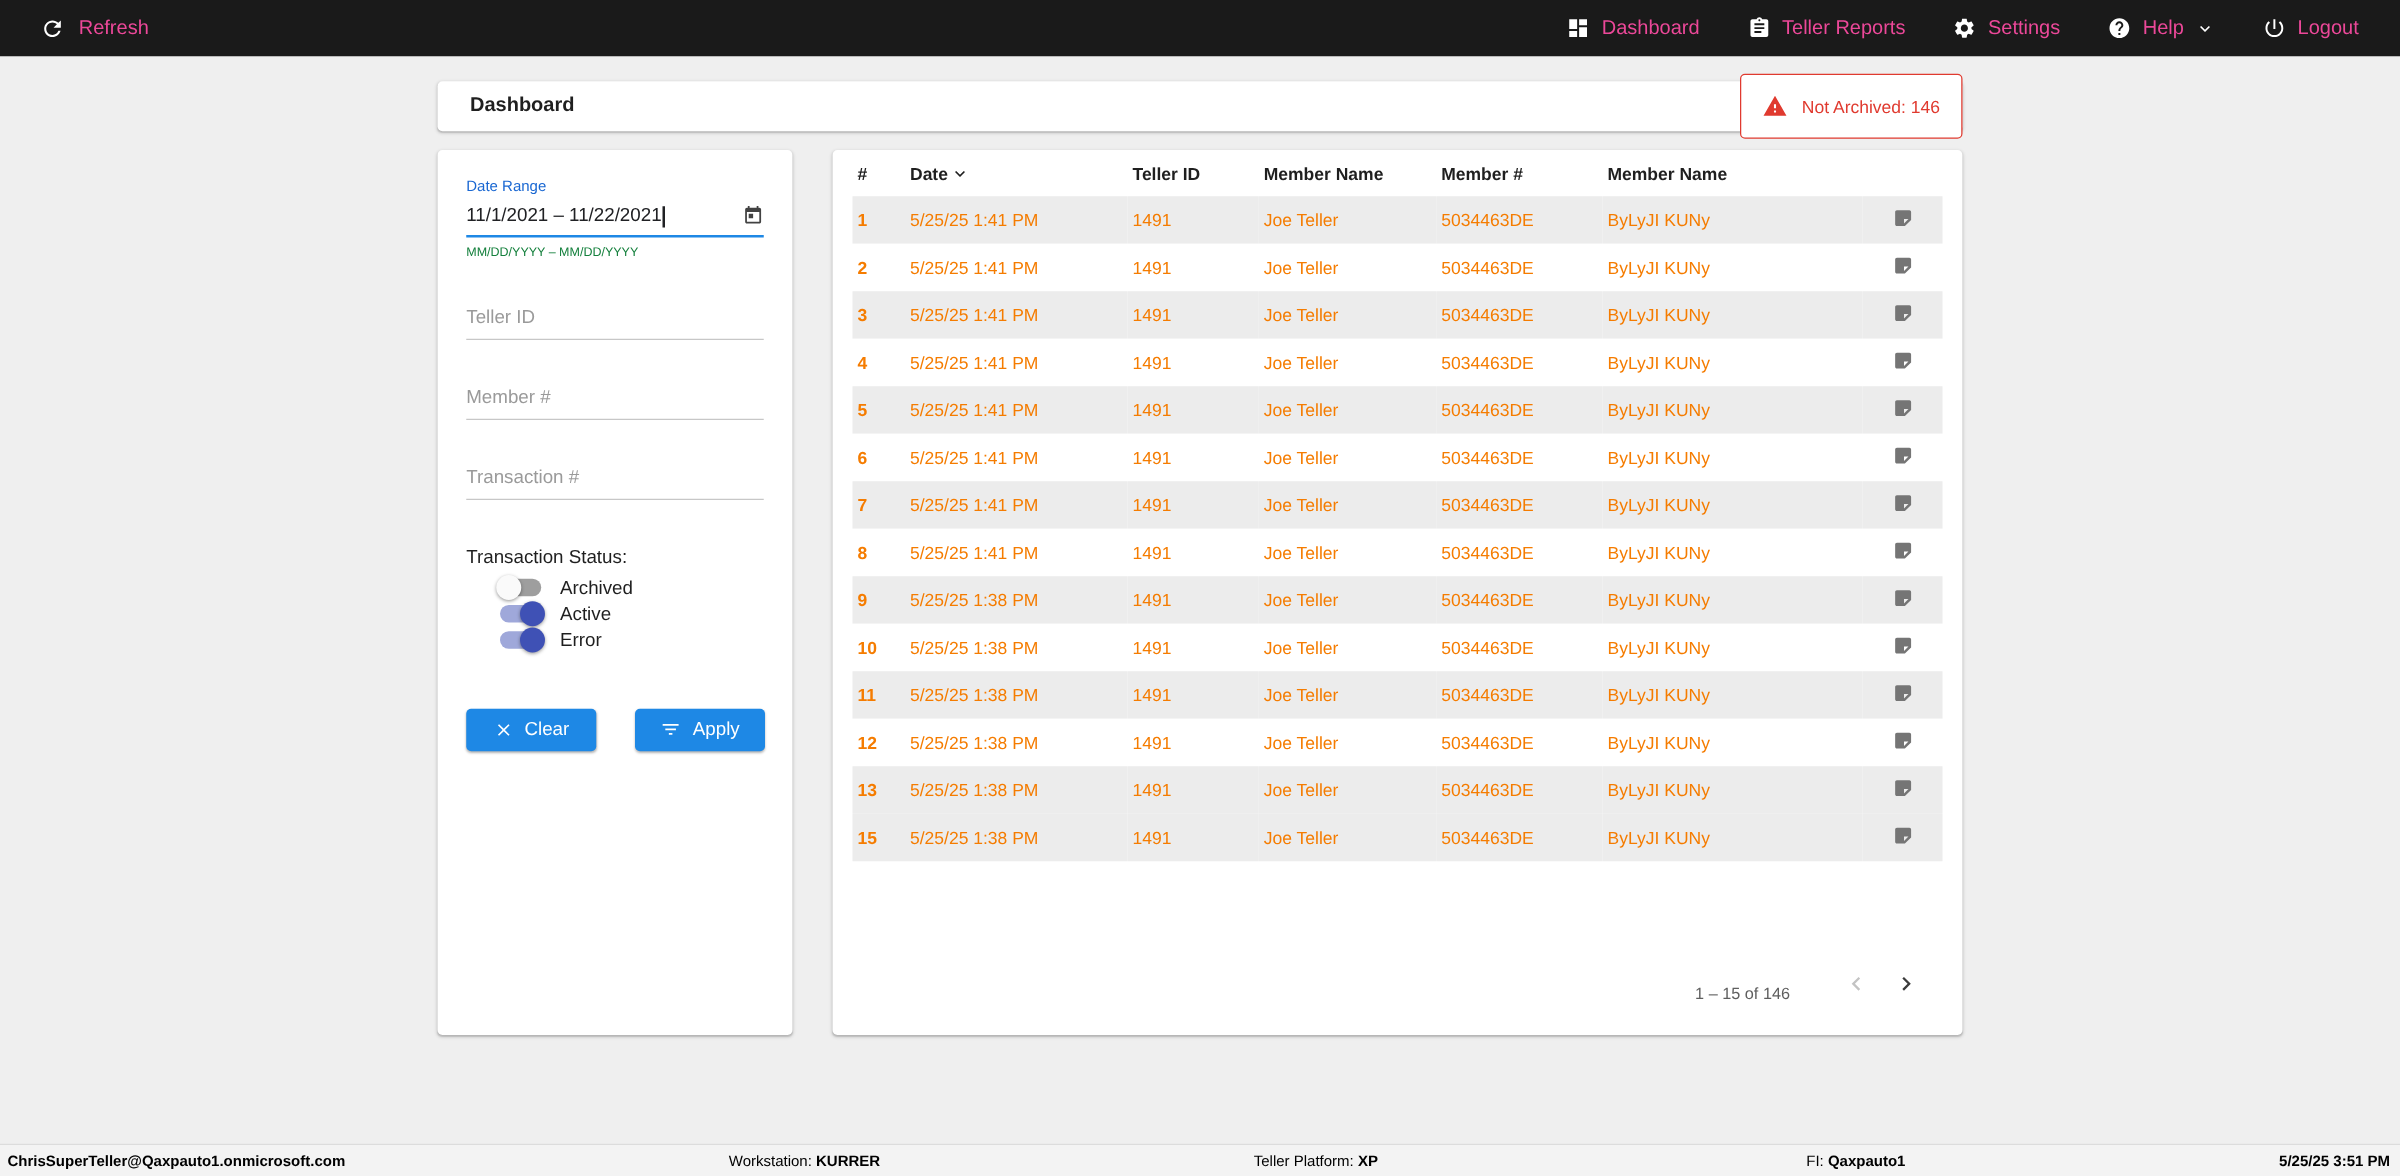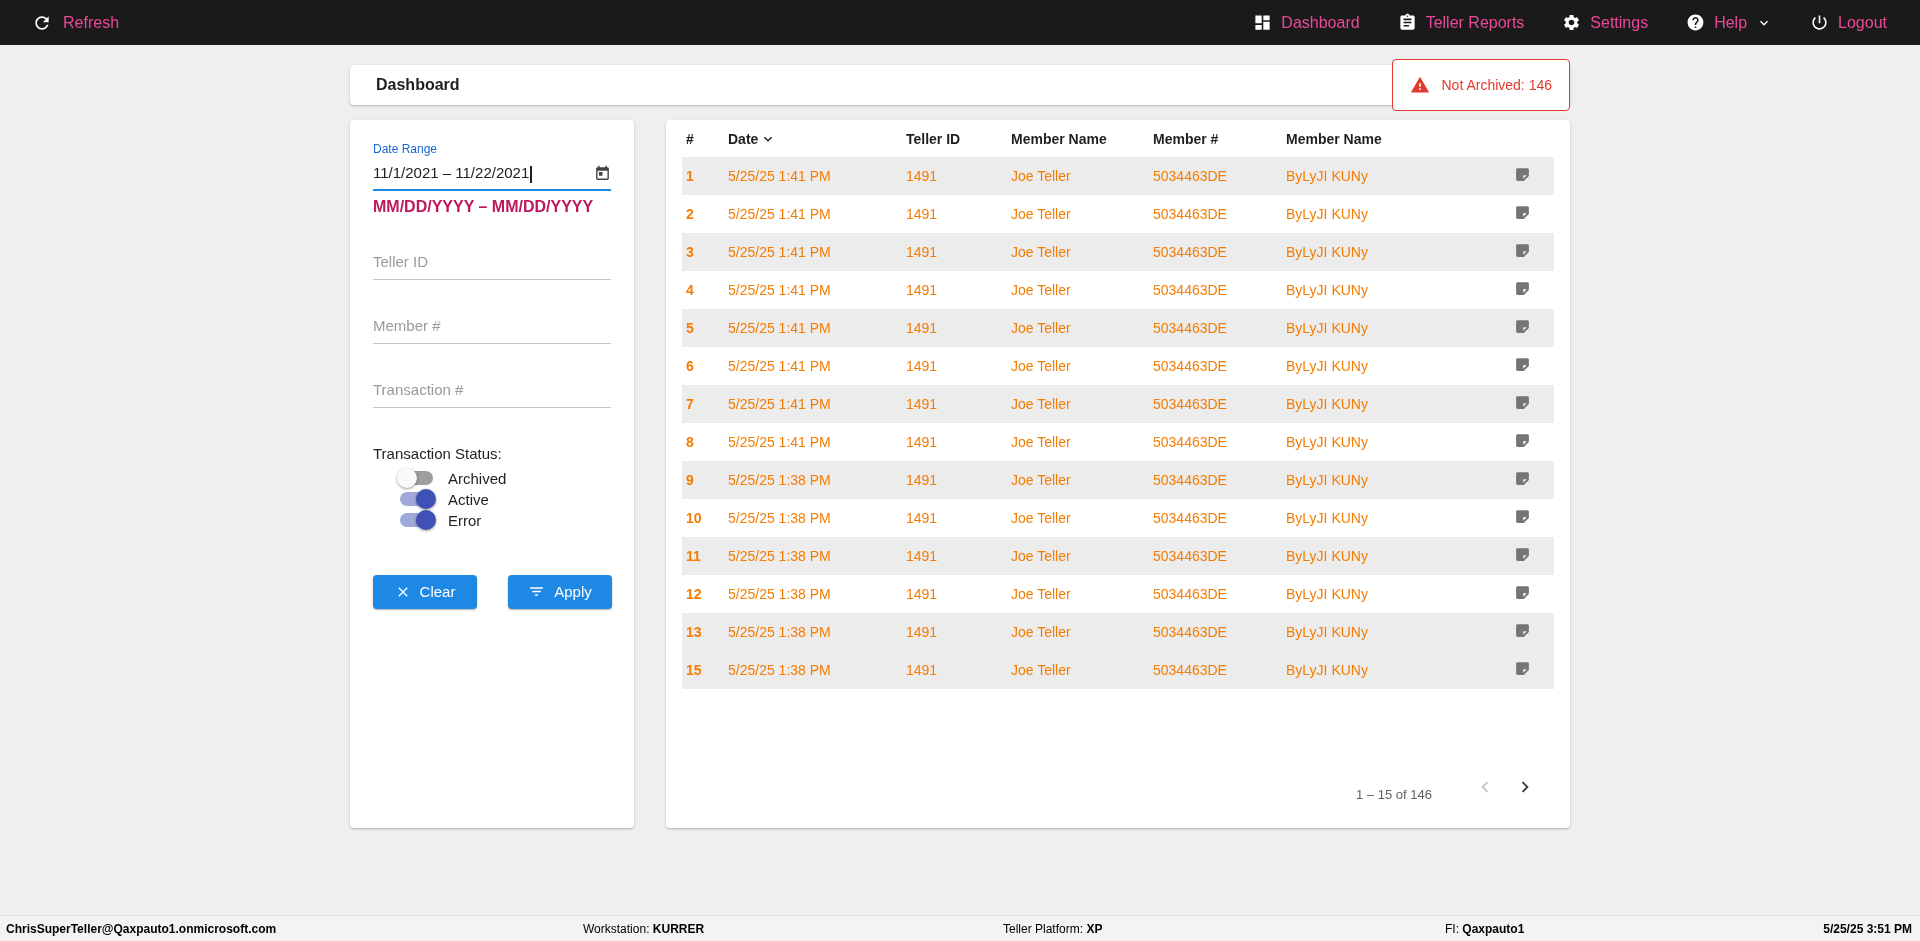--- a/index.html
+++ b/index.html
@@ -51,21 +51,21 @@
   
   .filter-card { width: 284px; height: 708px; padding: 22px 23px 0; }
   .dr-label { font-size: 12px; color: #1967d2; margin-bottom: 8px; }
   .dr-field {
     display: flex; align-items: center; justify-content: space-between;
     border-bottom: 2px solid var(--primary-blue, #1e88e5);
     padding-bottom: 6px;
   }
   .dr-value { font-size: 15px; color: #202124; white-space: nowrap; }
   .caret { display: inline-block; width: 1.5px; height: 17px; background: #202124; vertical-align: middle; margin-left: 1px; }
-  .dr-hint { font-size: 16px; color: #be185d; margin-top: 7px; font-weight: bold; }
+  .dr-hint { font-size: 10px; color: #15803d; margin-top: 7px; }
   .text-field { margin-top: 33px; }
   .text-field input {
     width: 100%; border: none; outline: none;
     border-bottom: 1px solid #c7c7c7;
     font-family: "Liberation Sans", sans-serif;
     font-size: 15px; color: #333; padding: 4px 0 9px;
     background: transparent;
   }
   .text-field input::placeholder { color: #9a9a9a; }
   .status-label { margin-top: 37px; font-size: 15px; color: #1f1f1f; }

